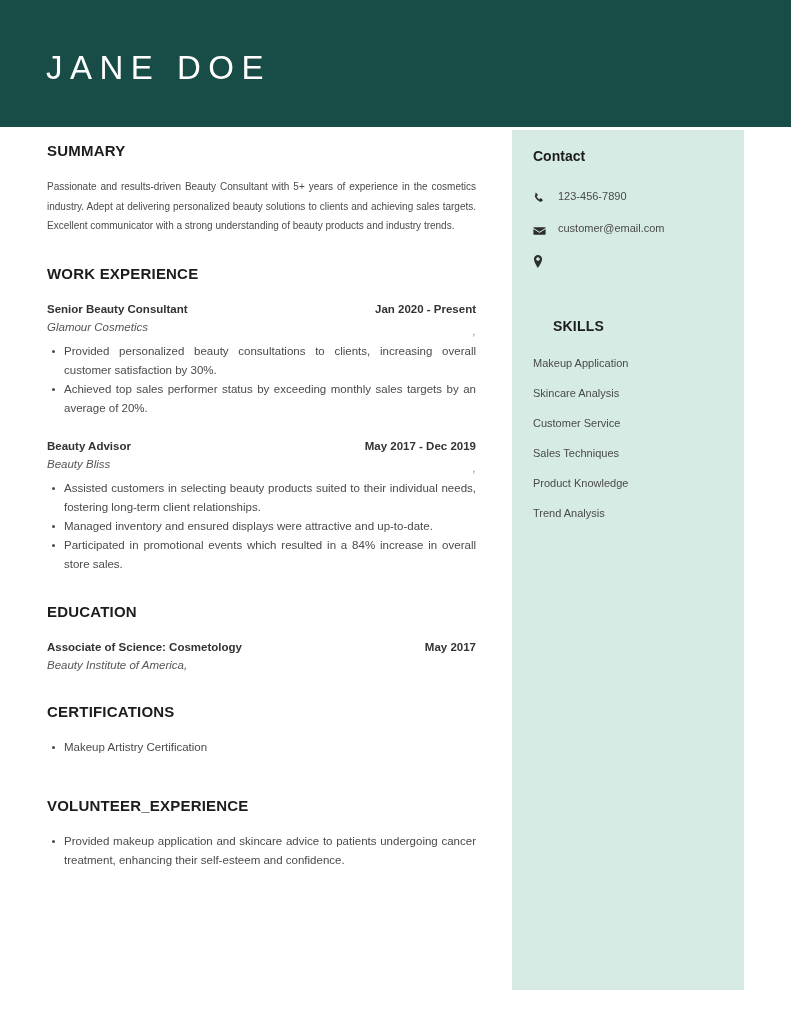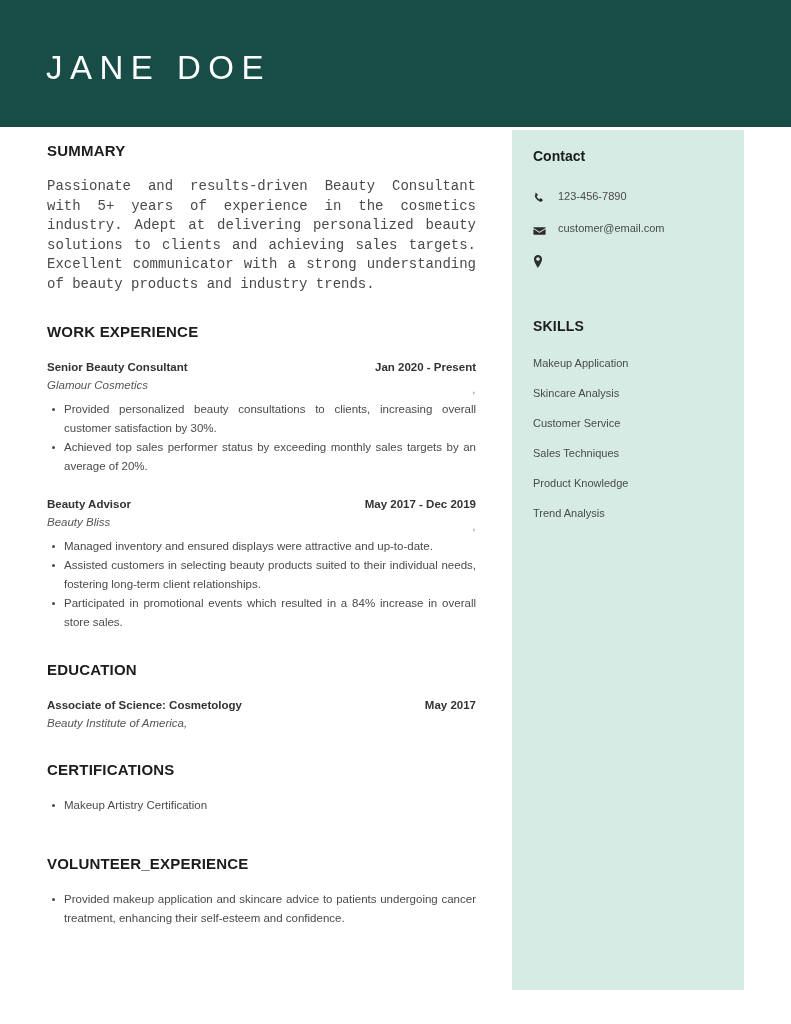--- a/index.html
+++ b/index.html
@@ -54,26 +54,25 @@
     color: #1c1c1c;
     letter-spacing: 0.2px;
     margin: 0 0 16px 0;
     line-height: 20px;
   }
   .section-title.spaced-top {
     margin-top: 28px;
   }
 
   .summary-text {
-    font-size: 14px;
+    font-size: 10px;
     line-height: 19.5px;
     color: #4a4a4a;
     text-align: justify;
     margin: 0;
-    font-family: Liberation Mono, monospace;
   }
 
   
   .entry {
     margin-top: 14px;
   }
   .entry-row {
     display: flex;
     justify-content: space-between;
     align-items: baseline;
@@ -160,20 +159,21 @@
     font-size: 14px;
     font-weight: bold;
     color: #1c1c1c;
     margin: 0 0 22px 0;
     line-height: 20px;
   }
   .sidebar-title.skills {
     margin-top: 48px;
     margin-bottom: 19px;
     letter-spacing: 0.2px;
+    margin-left: 20px;
   }
 
   .contact-item {
     display: flex;
     align-items: flex-end;
     margin-bottom: 16px;
     min-height: 16px;
   }
   .contact-icon {
     width: 17px;
@@ -236,22 +236,22 @@
     <div class="entry" style="margin-top:19px;">
       <div class="entry-row">
         <span class="entry-title">Beauty Advisor</span>
         <span class="entry-dates">May 2017 - Dec 2019</span>
       </div>
       <div class="entry-sub-row">
         <span class="entry-org">Beauty Bliss</span>
         <span class="entry-org-trail">,</span>
       </div>
       <ul class="bullets">
+        <li>Assisted customers in selecting beauty products suited to their individual needs, fostering long-term client relationships.</li>
         <li>Managed inventory and ensured displays were attractive and up-to-date.</li>
-        <li>Assisted customers in selecting beauty products suited to their individual needs, fostering long-term client relationships.</li>
         <li>Participated in promotional events which resulted in a 84% increase in overall store sales.</li>
       </ul>
     </div>
   </div>
 
   <div class="section">
     <div class="section-title spaced-top">EDUCATION</div>
     <div class="edu-entry">
       <div class="entry-row">
         <span class="entry-title">Associate of Science: Cosmetology</span>

